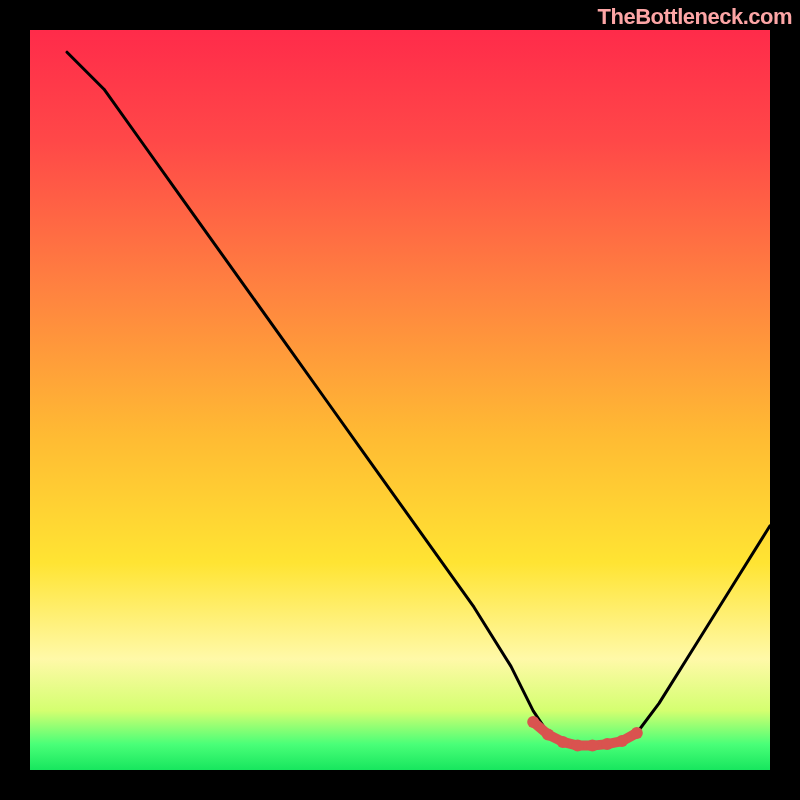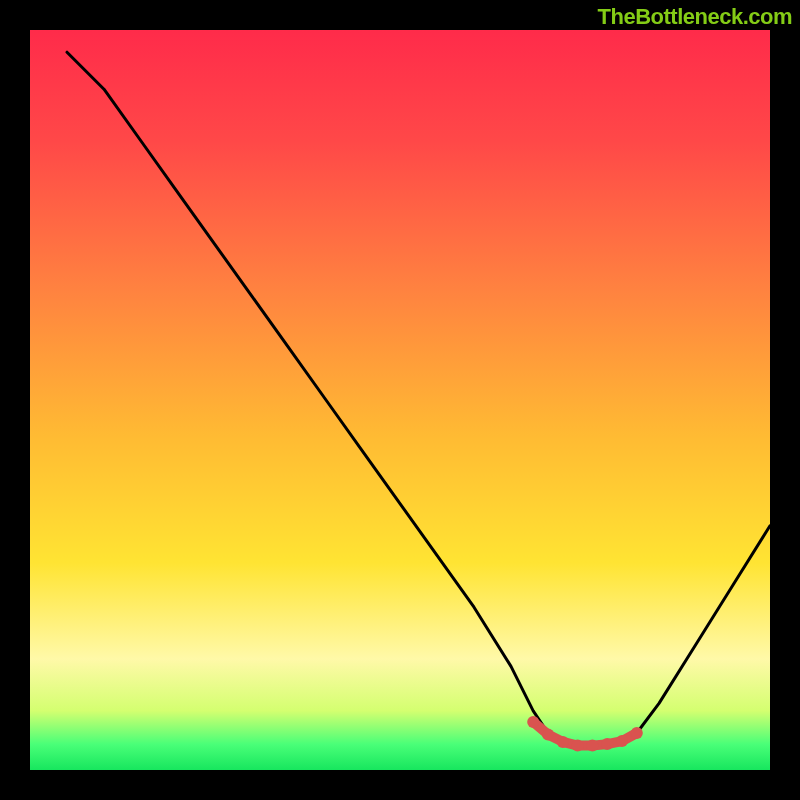--- a/index.html
+++ b/index.html
@@ -18,21 +18,21 @@
   svg {
     display: block;
   }
   .watermark {
     position: absolute;
     top: 4px;
     right: 8px;
     font-family: Arial, Helvetica, sans-serif;
     font-size: 22px;
     font-weight: 600;
-    color: #84cc16;
+    color: #fca5a5;
     letter-spacing: -0.5px;
   }
 </style>
 </head>
 <body>
 
 <div class="chart-wrapper">
   <svg id="chart-svg" width="800" height="800" viewBox="0 0 800 800">
     <defs>
       <linearGradient id="bg-grad" x1="0" y1="0" x2="0" y2="1">

